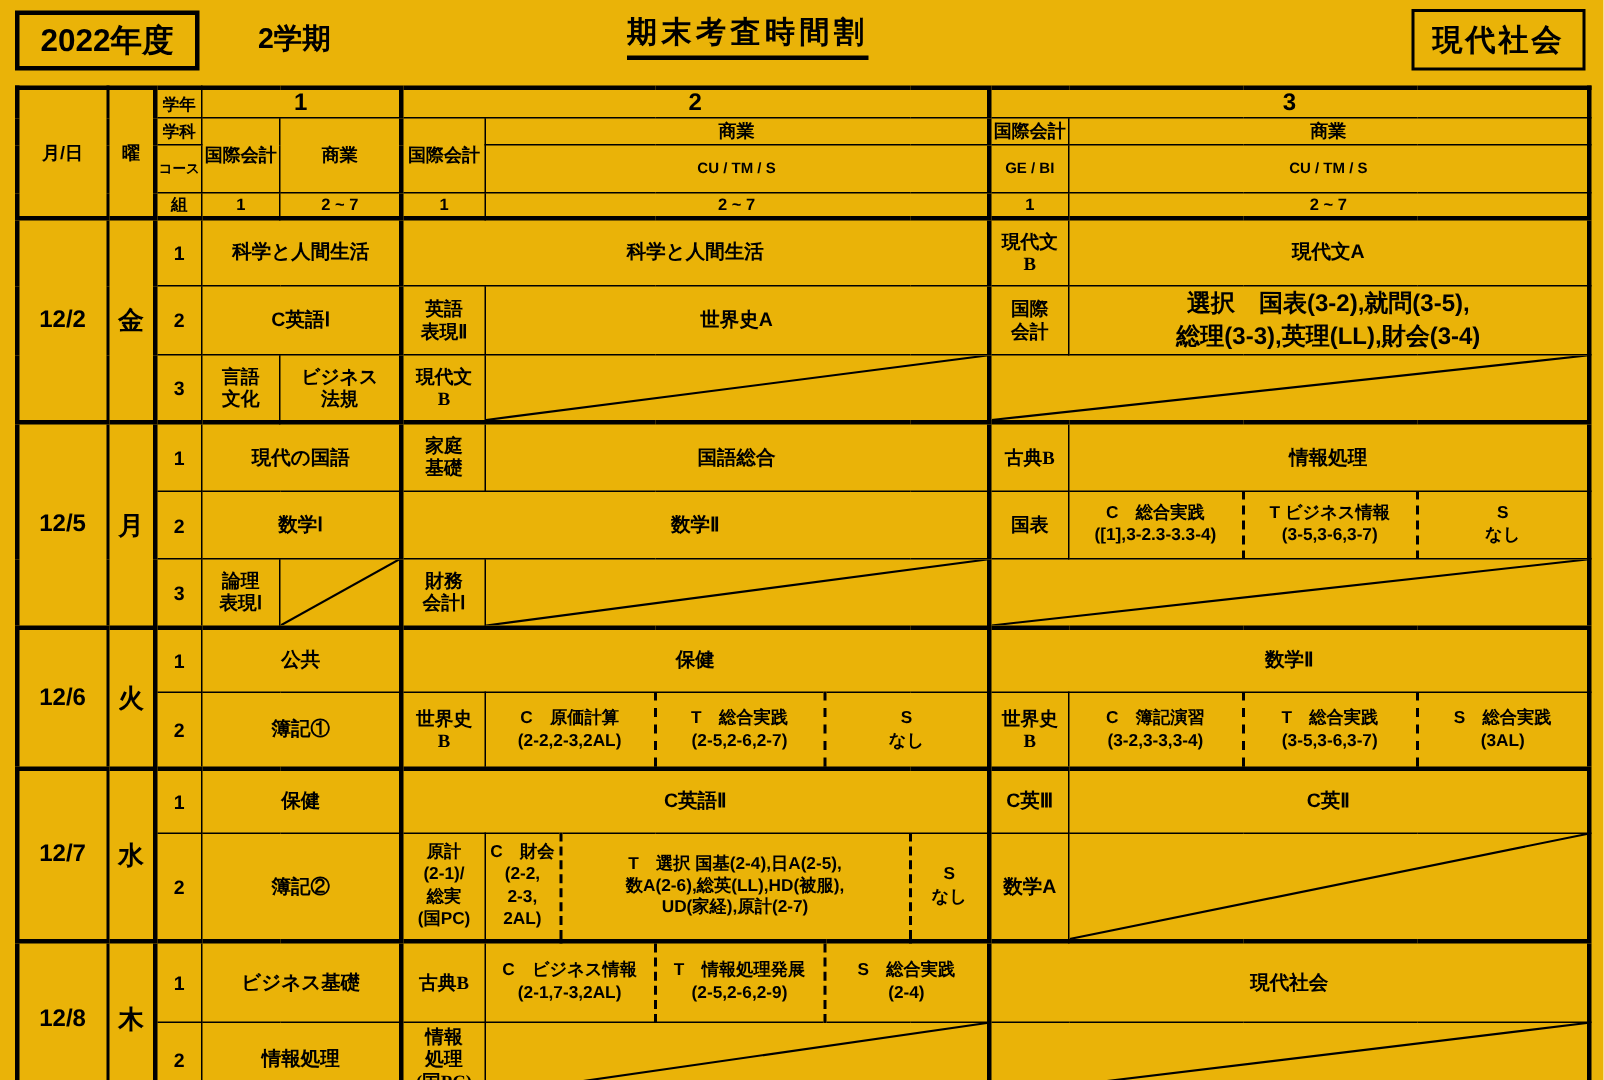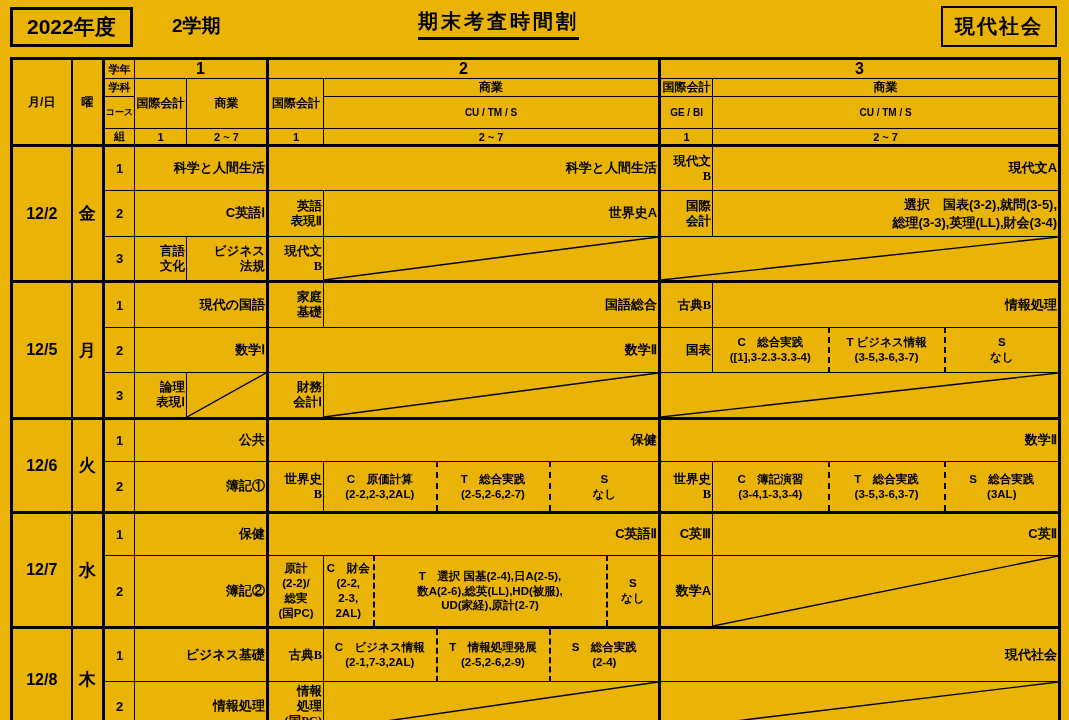--- a/index.html
+++ b/index.html
@@ -15,24 +15,24 @@
 
   
   table{border-collapse:collapse;table-layout:fixed;position:absolute;left:10px;top:57px;
         width:1048px;border:3px solid #000;}
   td,th{border:1px solid #000;text-align:center;vertical-align:middle;padding:0 1px;
         white-space:pre-line;overflow:hidden;}
 
   .c-date{font-size:16px;}
   .c-day{font-size:17px;}
   .pnum{font-size:13px;}
-  .subj{font-size:13px;line-height:1.25;text-align:right;}
+  .subj{font-size:13px;line-height:1.25;}
   .smallcol{font-size:12.5px;line-height:1.2;font-family:Liberation Serif, serif;}
   .sub{font-size:11.5px;line-height:1.3;}
-  .mid{font-size:13px;line-height:1.35;}
+  .mid{font-size:16px;line-height:1.35;}
   .lbl{font-size:11px;padding:0;margin-top:24px;}
   .lblsmall{font-size:9px;}
   .gradeNum{font-size:16px;}
   .hdept{font-size:12px;}
   .hcourse{font-size:10px;}
   .hclass{font-size:11px;}
 
   .bL2{border-left:2px solid #000;}
   .bL3{border-left:3px solid #000;}
   .bT3{border-top:3px solid #000;}
@@ -200,41 +200,41 @@
 B</td>
       <td colspan="2" class="sub">C　原価計算
 (2-2,2-3,2AL)</td>
       <td class="sub dshL">T　総合実践
 (2-5,2-6,2-7)</td>
       <td colspan="2" class="sub dshL">S
 なし</td>
       <td class="subj smallcol bL3">世界史
 B</td>
       <td class="sub">C　簿記演習
-(3-4,1-3,3-4)</td>
+(3-2,3-3,3-4)</td>
       <td class="sub dshL">T　総合実践
 (3-5,3-6,3-7)</td>
       <td class="sub dshL">S　総合実践
 (3AL)</td>
     </tr>
 
     <tr class="h43">
       <td rowspan="2" class="c-date bT3">12/7</td>
       <td rowspan="2" class="c-day bL2 bT3">水</td>
       <td class="pnum bL3 bT3">1</td>
       <td colspan="2" class="subj bT3">保健</td>
       <td colspan="6" class="subj bL3 bT3">C英語Ⅱ</td>
       <td class="subj bL3 bT3">C英Ⅲ</td>
       <td colspan="3" class="subj bT3">C英Ⅱ</td>
     </tr>
     <tr class="h72">
       <td class="pnum bL3">2</td>
       <td colspan="2" class="subj">簿記②</td>
       <td class="sub bL3">原計
-(2-2)/
+(2-1)/
 総実
 (国PC)</td>
       <td class="sub">C　財会
 (2-2,
 2-3,
 2AL)</td>
       <td colspan="3" class="sub dshL">T　選択 国基(2-4),日A(2-5),
 数A(2-6),総英(LL),HD(被服),
 UD(家経),原計(2-7)</td>
       <td class="sub dshL">S

